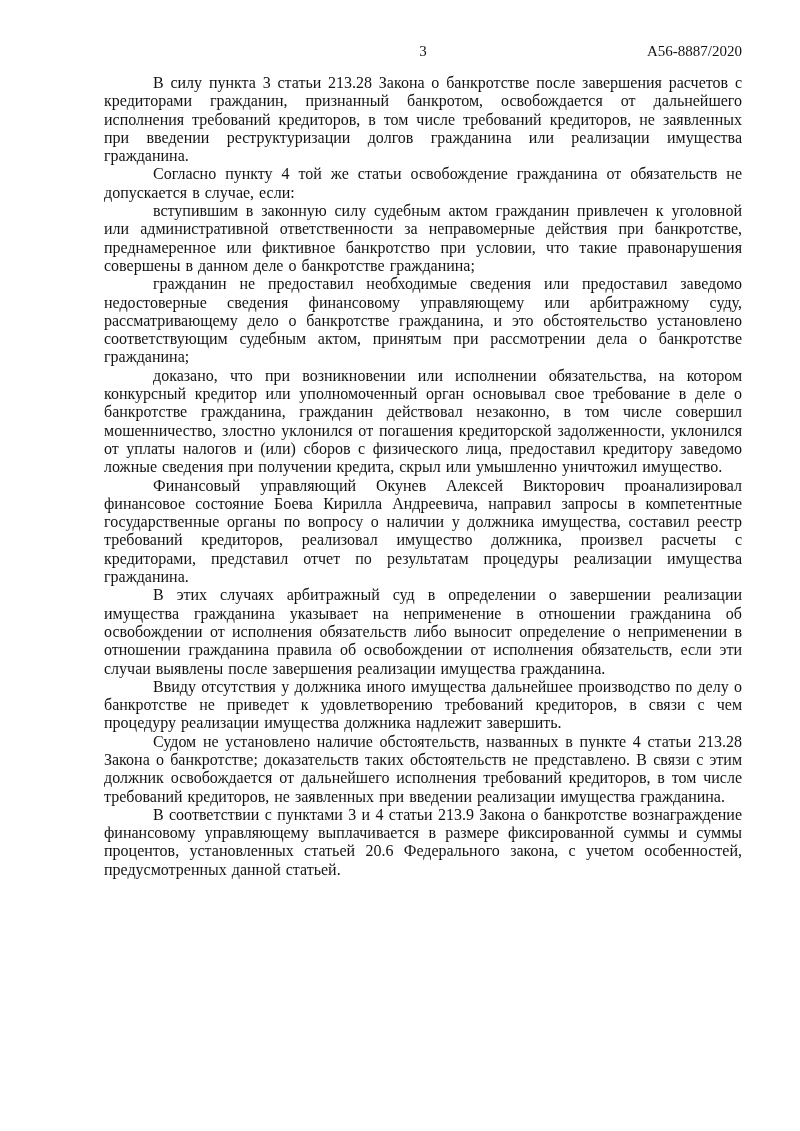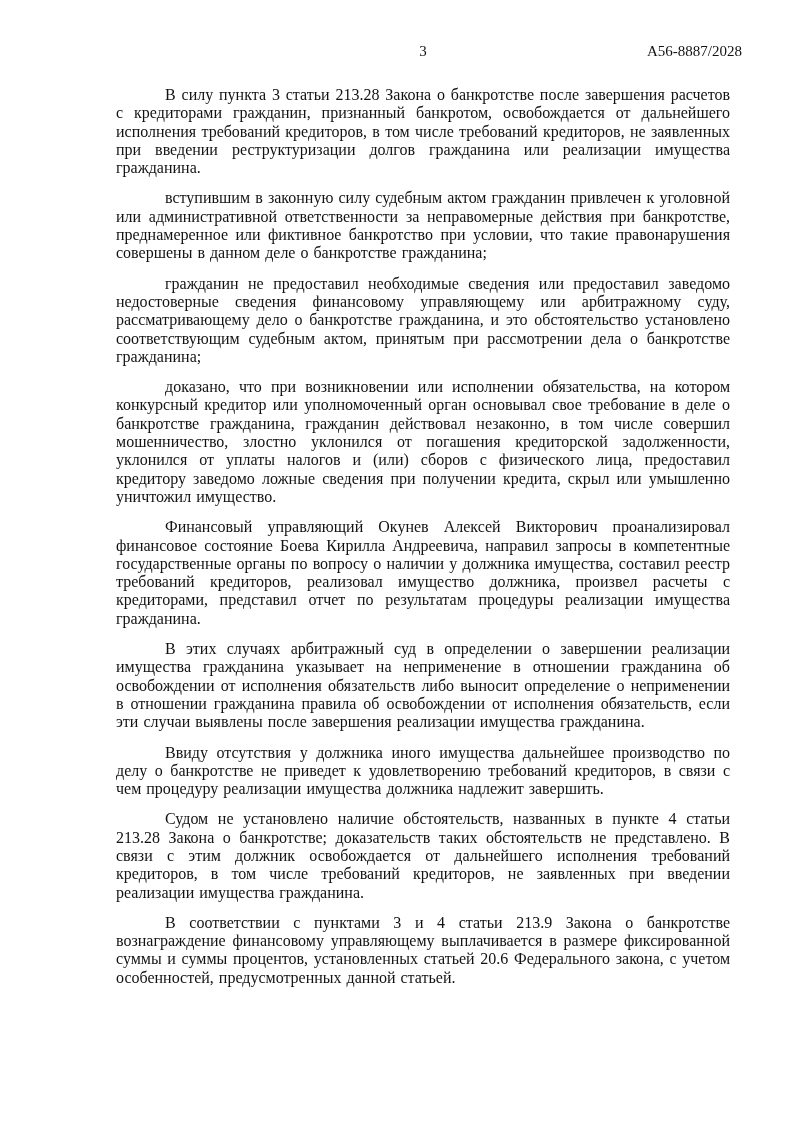--- a/index.html
+++ b/index.html
@@ -35,42 +35,43 @@
     top: 0;
     white-space: nowrap;
   }
   .doc-body {
     position: absolute;
     top: 74px;
     left: 104px;
     width: 638px;
   }
   .doc-body p {
-    margin: 12px;
+    margin: 0;
     padding: 0;
     font-size: 16px;
     line-height: 18.3px;
     text-indent: 49px;
     text-align: justify;
     text-align-last: left;
     word-spacing: 1px;
   }
 </style>
 </head>
 <body>
 
 <div class="page">
 
   <div class="page-header">
     <span class="page-num">3</span>
-    <span class="case-num">А56-8887/2028</span>
+    <span class="case-num">А56-8887/2020</span>
   </div>
 
   <div class="doc-body">
     <p>В силу пункта 3 статьи 213.28 Закона о банкротстве после завершения расчетов с кредиторами гражданин, признанный банкротом, освобождается от дальнейшего исполнения требований кредиторов, в том числе требований кредиторов, не заявленных при введении реструктуризации долгов гражданина или реализации имущества гражданина.</p>
+    <p>Согласно пункту 4 той же статьи освобождение гражданина от обязательств не допускается в случае, если:</p>
     <p>вступившим в законную силу судебным актом гражданин привлечен к уголовной или административной ответственности за неправомерные действия при банкротстве, преднамеренное или фиктивное банкротство при условии, что такие правонарушения совершены в данном деле о банкротстве гражданина;</p>
     <p>гражданин не предоставил необходимые сведения или предоставил заведомо недостоверные сведения финансовому управляющему или арбитражному суду, рассматривающему дело о банкротстве гражданина, и это обстоятельство установлено соответствующим судебным актом, принятым при рассмотрении дела о банкротстве гражданина;</p>
     <p>доказано, что при возникновении или исполнении обязательства, на котором конкурсный кредитор или уполномоченный орган основывал свое требование в деле о банкротстве гражданина, гражданин действовал незаконно, в том числе совершил мошенничество, злостно уклонился от погашения кредиторской задолженности, уклонился от уплаты налогов и (или) сборов с физического лица, предоставил кредитору заведомо ложные сведения при получении кредита, скрыл или умышленно уничтожил имущество.</p>
     <p>Финансовый управляющий Окунев Алексей Викторович проанализировал финансовое состояние Боева Кирилла Андреевича, направил запросы в компетентные государственные органы по вопросу о наличии у должника имущества, составил реестр требований кредиторов, реализовал имущество должника, произвел расчеты с кредиторами, представил отчет по результатам процедуры реализации имущества гражданина.</p>
     <p>В этих случаях арбитражный суд в определении о завершении реализации имущества гражданина указывает на неприменение в отношении гражданина об освобождении от исполнения обязательств либо выносит определение о неприменении в отношении гражданина правила об освобождении от исполнения обязательств, если эти случаи выявлены после завершения реализации имущества гражданина.</p>
     <p>Ввиду отсутствия у должника иного имущества дальнейшее производство по делу о банкротстве не приведет к удовлетворению требований кредиторов, в связи с чем процедуру реализации имущества должника надлежит завершить.</p>
     <p>Судом не установлено наличие обстоятельств, названных в пункте 4 статьи 213.28 Закона о банкротстве; доказательств таких обстоятельств не представлено. В связи с этим должник освобождается от дальнейшего исполнения требований кредиторов, в том числе требований кредиторов, не заявленных при введении реализации имущества гражданина.</p>
     <p>В соответствии с пунктами 3 и 4 статьи 213.9 Закона о банкротстве вознаграждение финансовому управляющему выплачивается в размере фиксированной суммы и суммы процентов, установленных статьей 20.6 Федерального закона, с учетом особенностей, предусмотренных данной статьей.</p>
   </div>
 

